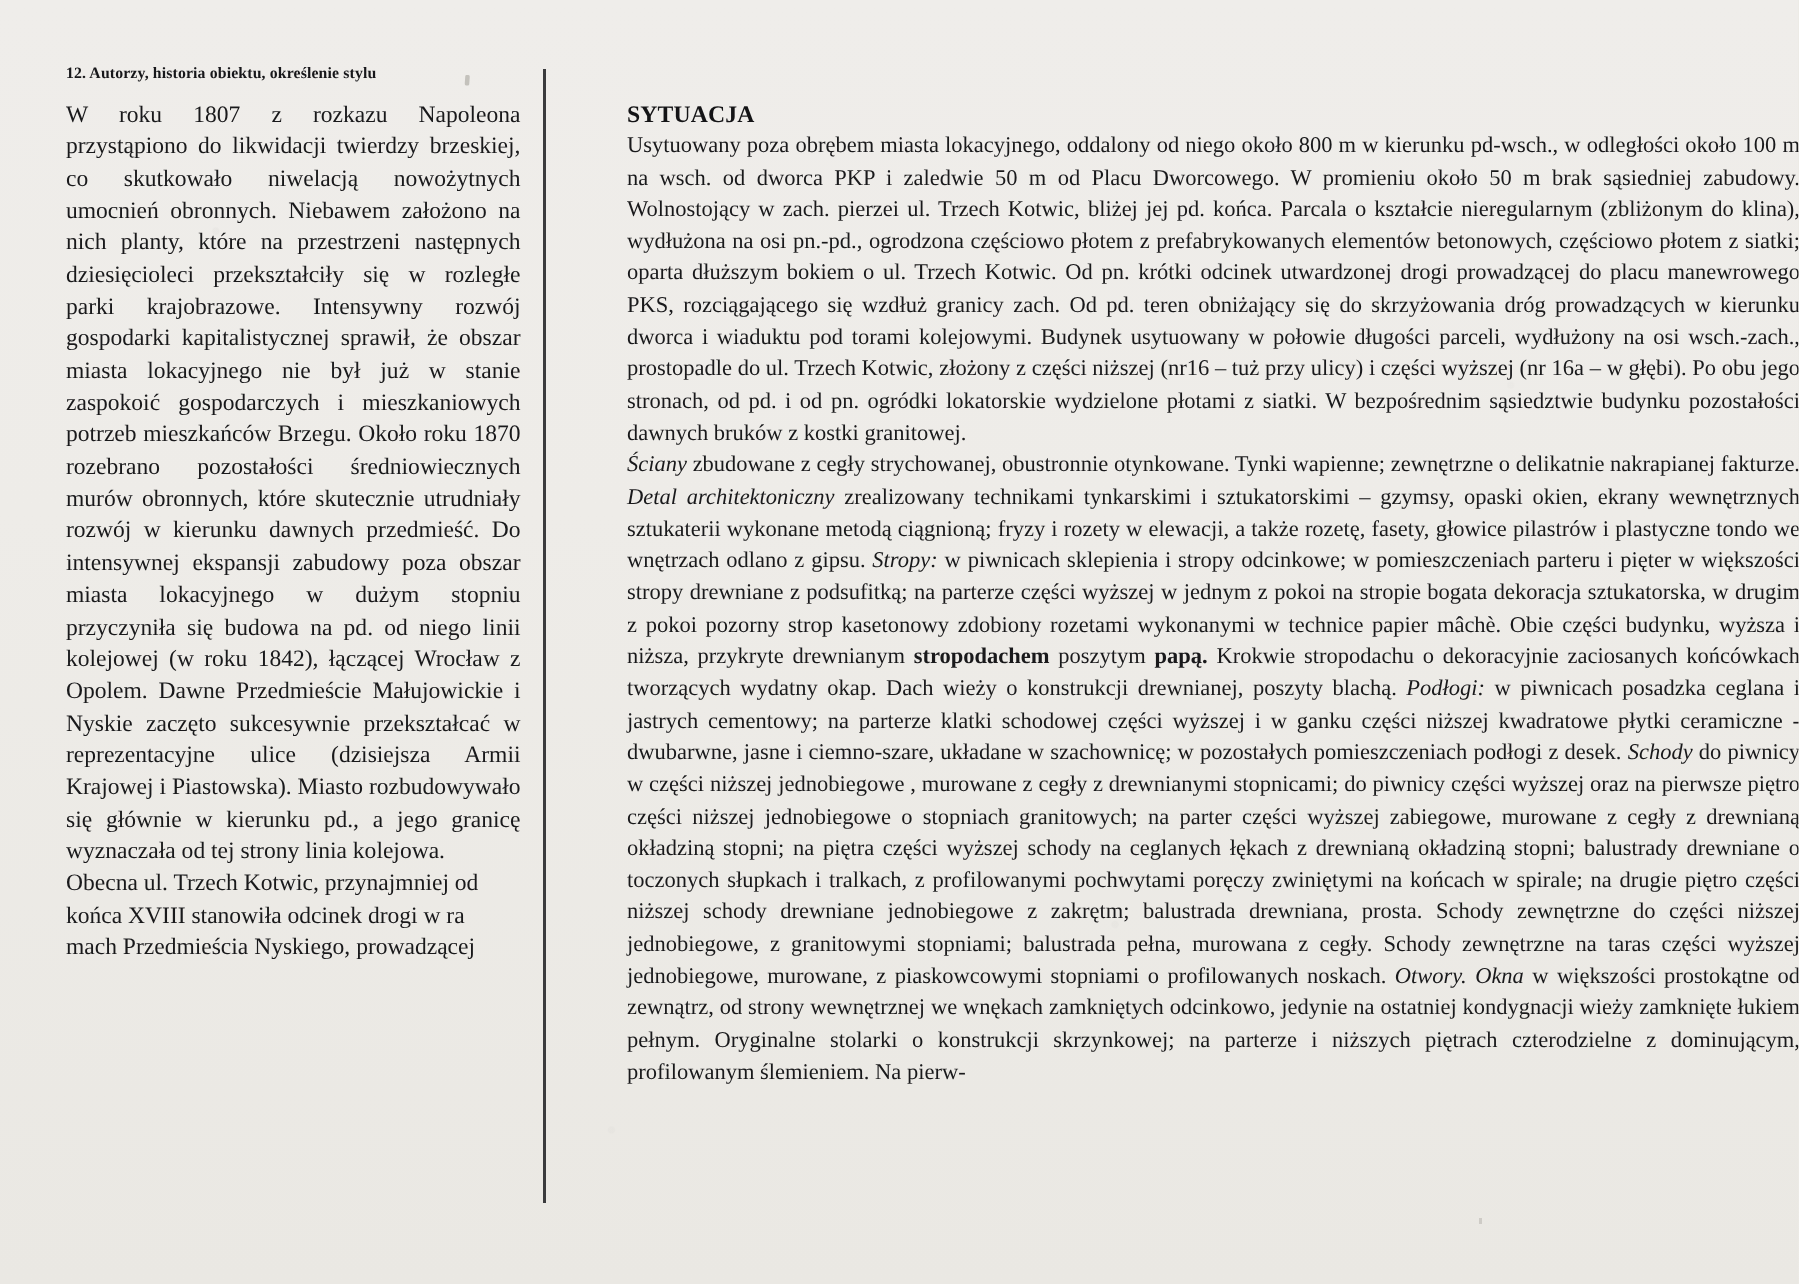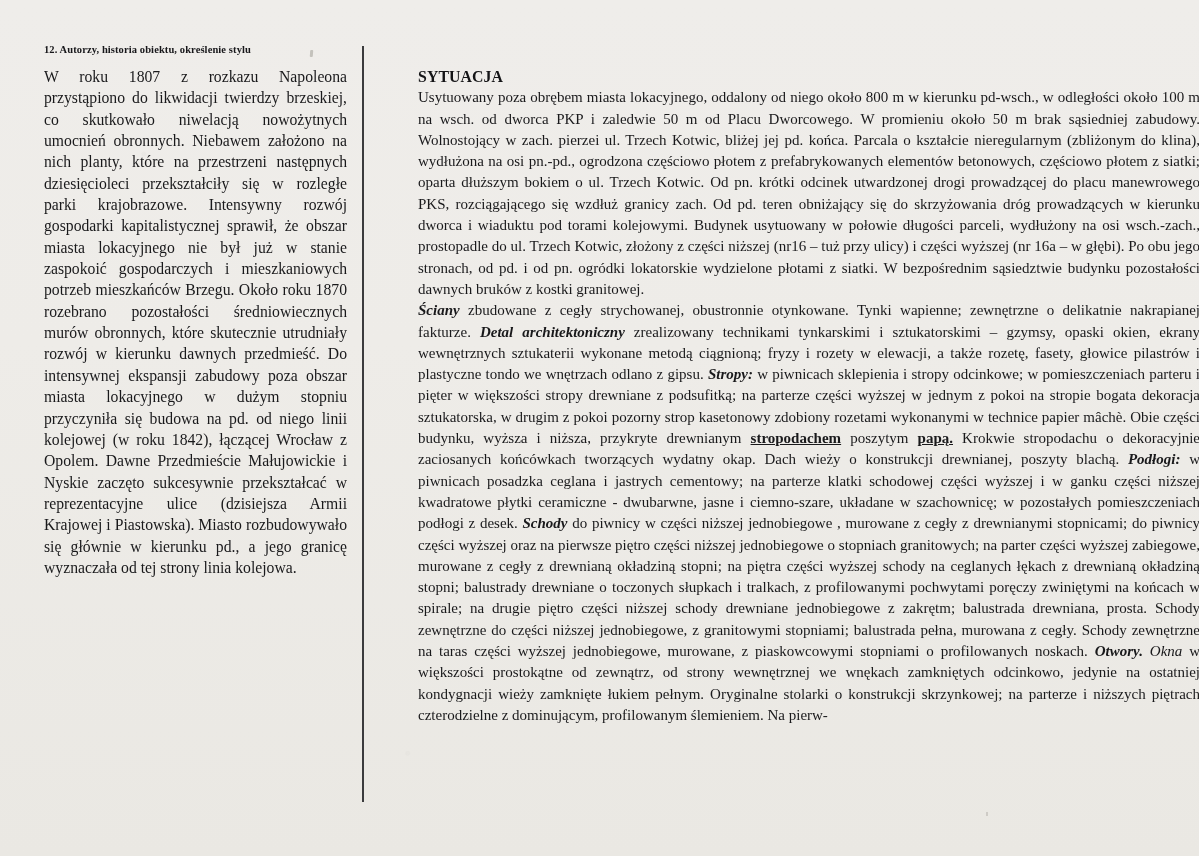--- a/index.html
+++ b/index.html
@@ -97,22 +97,22 @@
   h3.sect{
     margin:0;
     font-size:15.8px;
     line-height:21.3px;
     font-weight:bold;
     letter-spacing:.1px;
     color:#141416;
   }
   h3.sect.spaced{margin-top:15px;}
 
-  b.t{font-weight:bold;text-decoration:underline;}
-  .bi{font-weight:bold;font-style:italic;}
+  b.t{font-weight:bold;}
+  .bi{font-weight:normal;font-style:italic;}
   .biu{font-style:italic;}
 </style>
 </head>
 <body>
 
 <div class="page">
   <div class="grain"></div>
   <div class="speck" style="left:310px;top:50px;"></div>
   <div class="speck2" style="left:986px;top:812px;"></div>
 
@@ -121,20 +121,21 @@
     <div class="hdr">
       <div class="hcell h12">12. Autorzy, historia obiektu, określenie stylu</div>
     </div>
 
     <div class="vrule"></div>
 
     <div class="cols">
 
       <div class="colL">
         <p class="body">W roku 1807 z rozkazu Napoleona przystąpiono do likwidacji twierdzy brzeskiej, co skutkowało niwelacją nowożytnych umocnień obronnych. Niebawem założono na nich planty, które na przestrzeni następnych dziesięcioleci przekształciły się w rozległe parki krajobrazowe. Intensywny rozwój gospodarki kapitalistycznej sprawił, że obszar miasta lokacyjnego nie był już w stanie zaspokoić gospodarczych i mieszkaniowych potrzeb mieszkańców Brzegu. Około roku 1870 rozebrano pozostałości średniowiecznych murów obronnych, które skutecznie utrudniały rozwój w kierunku dawnych przedmieść. Do intensywnej ekspansji zabudowy poza obszar miasta lokacyjnego w dużym stopniu przyczyniła się budowa na pd. od niego linii kolejowej (w roku 1842), łączącej Wrocław z Opolem. Dawne Przedmieście Małujowickie i Nyskie zaczęto sukcesywnie przekształcać w reprezentacyjne ulice (dzisiejsza Armii Krajowej i Piastowska). Miasto rozbudowywało się głównie w kierunku pd., a jego granicę wyznaczała od tej strony linia kolejowa.</p>
+        <p class="body last">Obecna ul. Trzech Kotwic, przynajmniej od końca XVIII stanowiła odcinek drogi w ra mach Przedmieścia Nyskiego, prowadzącej</p>
       </div>
 
       <div class="colR">
 
         <h3 class="sect">SYTUACJA</h3>
         <p class="body" id="p-sytuacja">Usytuowany poza obrębem miasta lokacyjnego, oddalony od niego około 800 m w kierunku pd-wsch., w odległości około 100 m na wsch. od dworca PKP i zaledwie 50 m od Placu Dworcowego. W promieniu około 50 m brak sąsiedniej zabudowy. Wolnostojący w zach. pierzei ul. Trzech Kotwic, bliżej jej pd. końca. Parcala o kształcie nieregularnym (zbliżonym do klina), wydłużona na osi pn.-pd., ogrodzona częściowo płotem z prefabrykowanych elementów betonowych, częściowo płotem z siatki; oparta dłuższym bokiem o ul. Trzech Kotwic. Od pn. krótki odcinek utwardzonej drogi prowadzącej do placu manewrowego PKS, rozciągającego się wzdłuż granicy zach. Od pd. teren obniżający się do skrzyżowania dróg prowadzących w kierunku dworca i wiaduktu pod torami kolejowymi. Budynek usytuowany w połowie długości parceli, wydłużony na osi wsch.-zach., prostopadle do ul. Trzech Kotwic, złożony z części niższej (nr16 – tuż przy ulicy) i części wyższej (nr 16a – w głębi). Po obu jego stronach, od pd. i od pn. ogródki lokatorskie wydzielone płotami z siatki. W bezpośrednim sąsiedztwie budynku pozostałości dawnych bruków z kostki granitowej.</p>
 
         <p class="body" id="p-material"><span class="bi">Ściany</span> zbudowane z cegły strychowanej, obustronnie otynkowane. Tynki wapienne; zewnętrzne o delikatnie nakrapianej fakturze. <span class="bi">Detal architektoniczny</span> zrealizowany technikami tynkarskimi i sztukatorskimi – gzymsy, opaski okien, ekrany wewnętrznych sztukaterii wykonane metodą ciągnioną; fryzy i rozety w elewacji, a także rozetę, fasety, głowice pilastrów i plastyczne tondo we wnętrzach odlano z gipsu. <span class="bi">Stropy:</span> w piwnicach sklepienia i stropy odcinkowe; w pomieszczeniach parteru i pięter w większości stropy drewniane z podsufitką; na parterze części wyższej w jednym z pokoi na stropie bogata dekoracja sztukatorska, w drugim z pokoi pozorny strop kasetonowy zdobiony rozetami wykonanymi w technice papier mâchè. Obie części budynku, wyższa i niższa, przykryte drewnianym <b class="t">stropodachem</b> poszytym <b class="t">papą.</b> Krokwie stropodachu o dekoracyjnie zaciosanych końcówkach tworzących wydatny okap. Dach wieży o konstrukcji drewnianej, poszyty blachą. <span class="bi">Podłogi:</span> w piwnicach posadzka ceglana i jastrych cementowy; na parterze klatki schodowej części wyższej i w ganku części niższej kwadratowe płytki ceramiczne - dwubarwne, jasne i ciemno-szare, układane w szachownicę; w pozostałych pomieszczeniach podłogi z desek. <span class="bi">Schody</span> do piwnicy w części niższej jednobiegowe , murowane z cegły z drewnianymi stopnicami; do piwnicy części wyższej oraz na pierwsze piętro części niższej jednobiegowe o stopniach granitowych; na parter części wyższej zabiegowe, murowane z cegły z drewnianą okładziną stopni; na piętra części wyższej schody na ceglanych łękach z drewnianą okładziną stopni; balustrady drewniane o toczonych słupkach i tralkach, z profilowanymi pochwytami poręczy zwiniętymi na końcach w spirale; na drugie piętro części niższej schody drewniane jednobiegowe z zakrętm; balustrada drewniana, prosta. Schody zewnętrzne do części niższej jednobiegowe, z granitowymi stopniami; balustrada pełna, murowana z cegły. Schody zewnętrzne na taras części wyższej jednobiegowe, murowane, z piaskowcowymi stopniami o profilowanych noskach. <span class="bi">Otwory.</span> <span class="biu">Okna</span> w większości prostokątne od zewnątrz, od strony wewnętrznej we wnękach zamkniętych odcinkowo, jedynie na ostatniej kondygnacji wieży zamknięte łukiem pełnym. Oryginalne stolarki o konstrukcji skrzynkowej; na parterze i niższych piętrach czterodzielne z dominującym, profilowanym ślemieniem. Na pierw-</p>
 
       </div>

